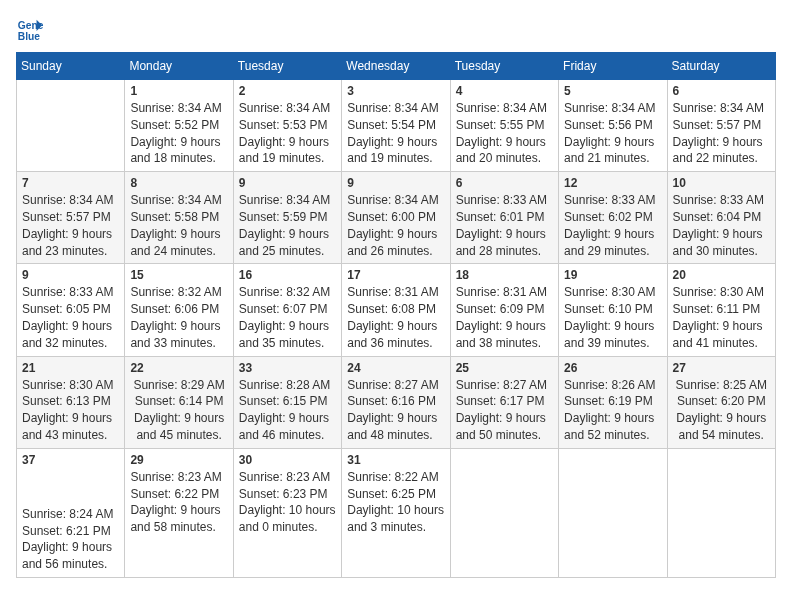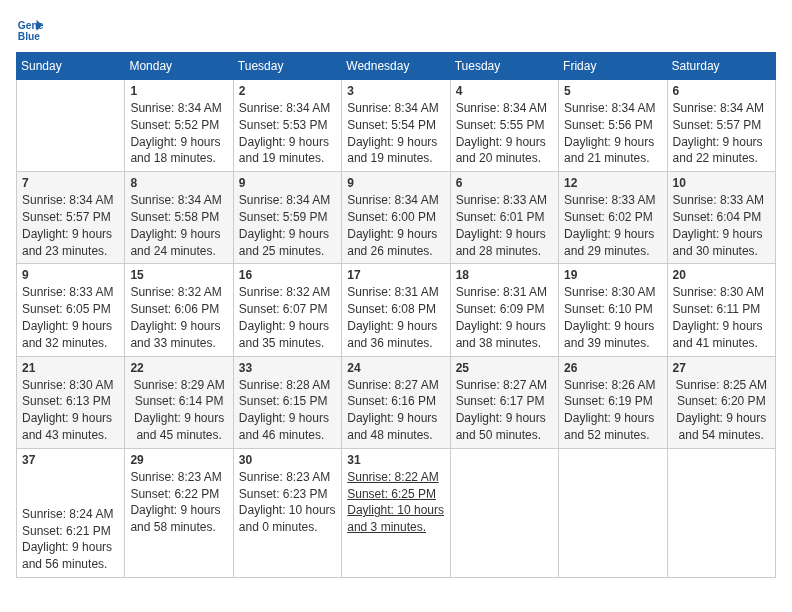--- a/index.html
+++ b/index.html
@@ -321,21 +321,21 @@
         </td>
         <td>
           <span class="day-num">30</span>
           <div class="day-info" style="white-space: pre-line;">Sunrise: 8:23 AM
 Sunset: 6:23 PM
 Daylight: 10 hours
 and 0 minutes.</div>
         </td>
         <td>
           <span class="day-num">31</span>
-          <div class="day-info" style="white-space: pre-line; text-decoration: underline;">Sunrise: 8:22 AM
+          <div class="day-info" style="white-space: pre-line;">Sunrise: 8:22 AM
 Sunset: 6:25 PM
 Daylight: 10 hours
 and 3 minutes.</div>
         </td>
         <td class="empty"></td>
         <td class="empty"></td>
         <td class="empty"></td>
       </tr>
     </tbody>
 </table>

